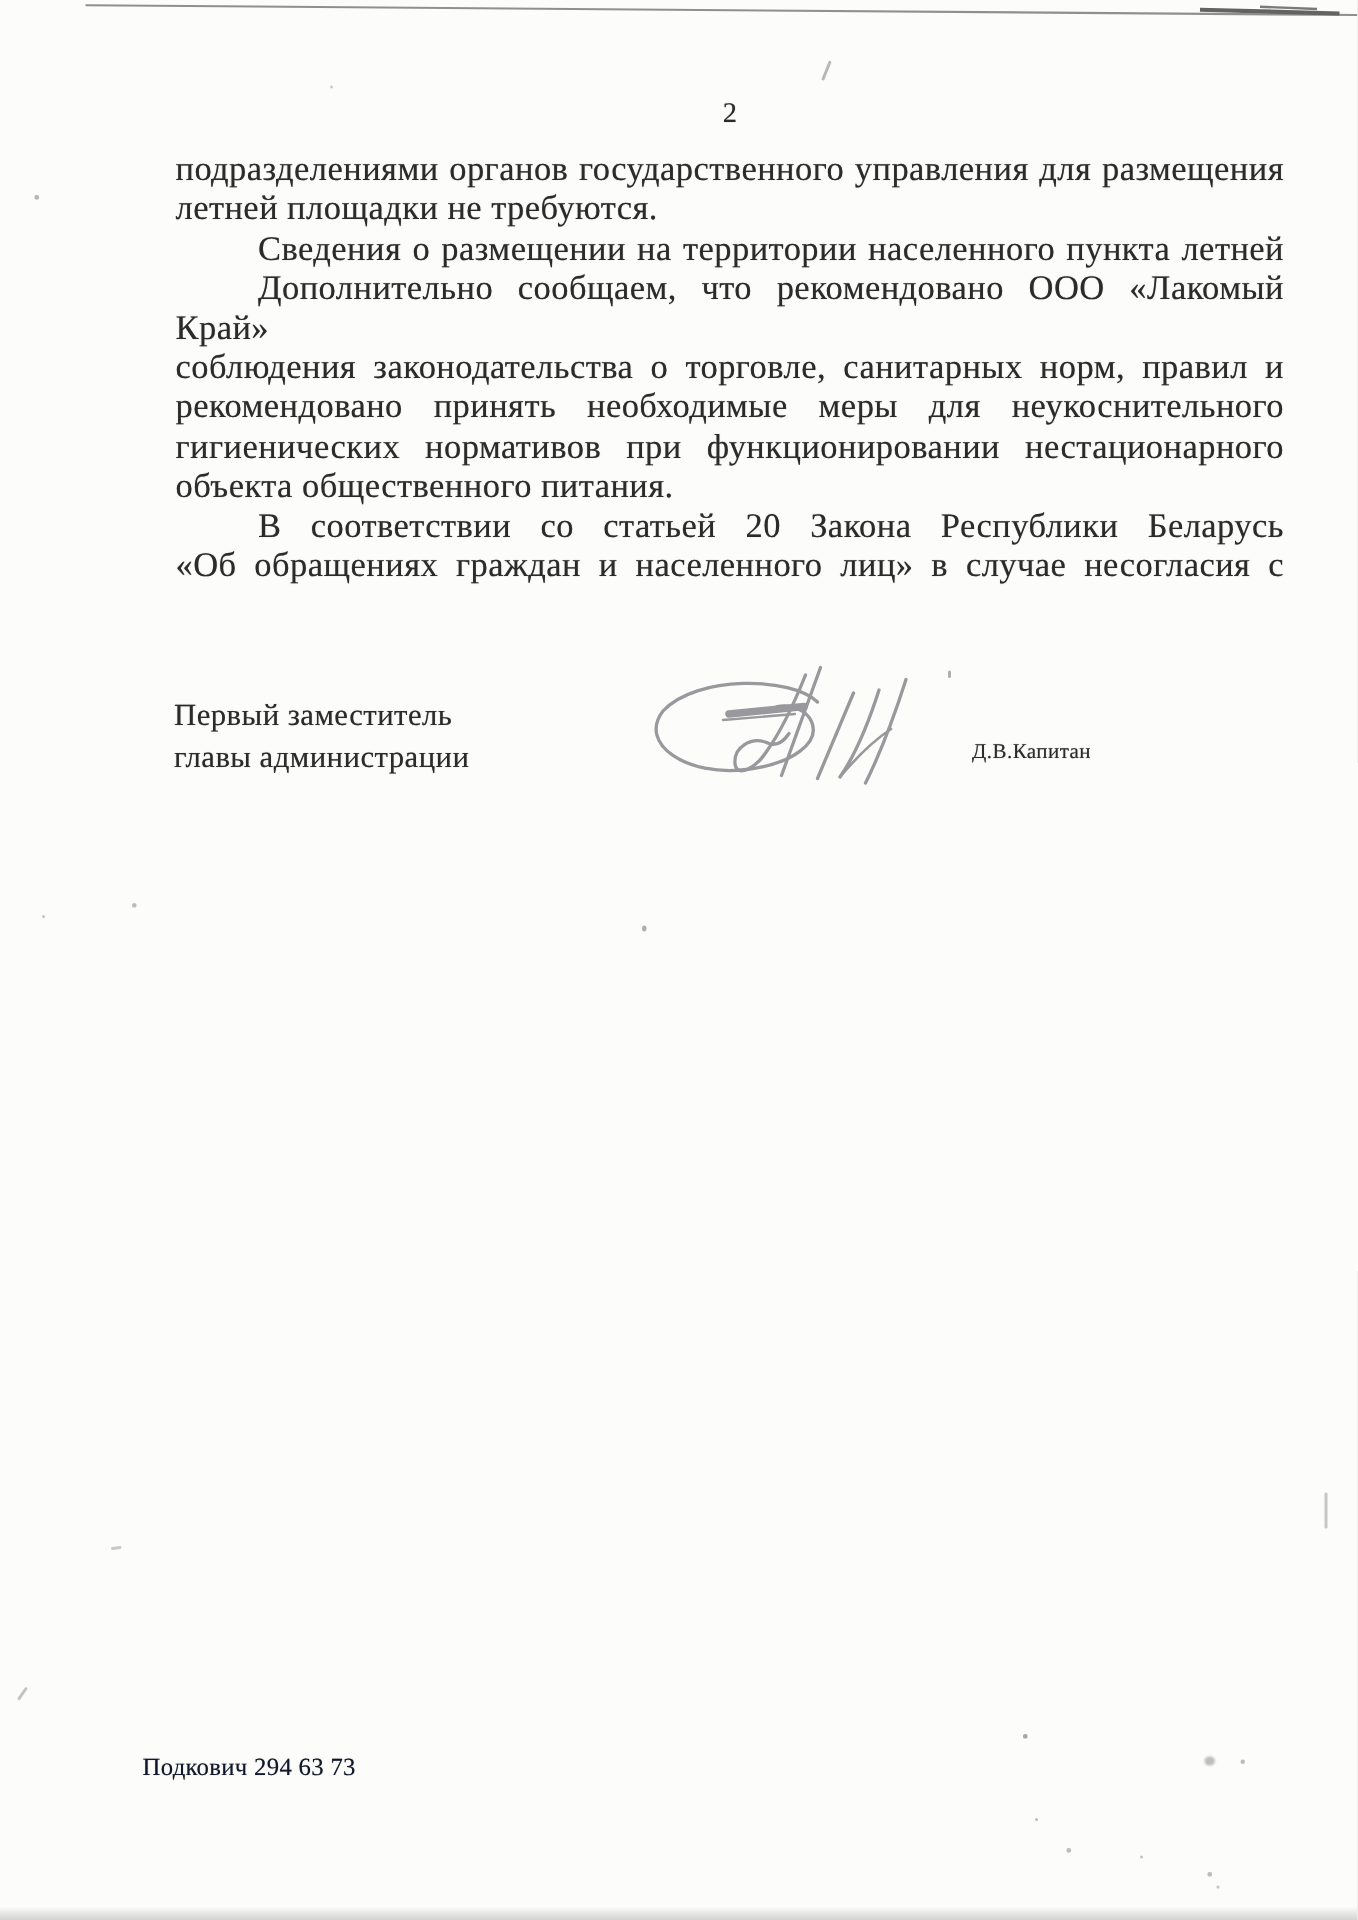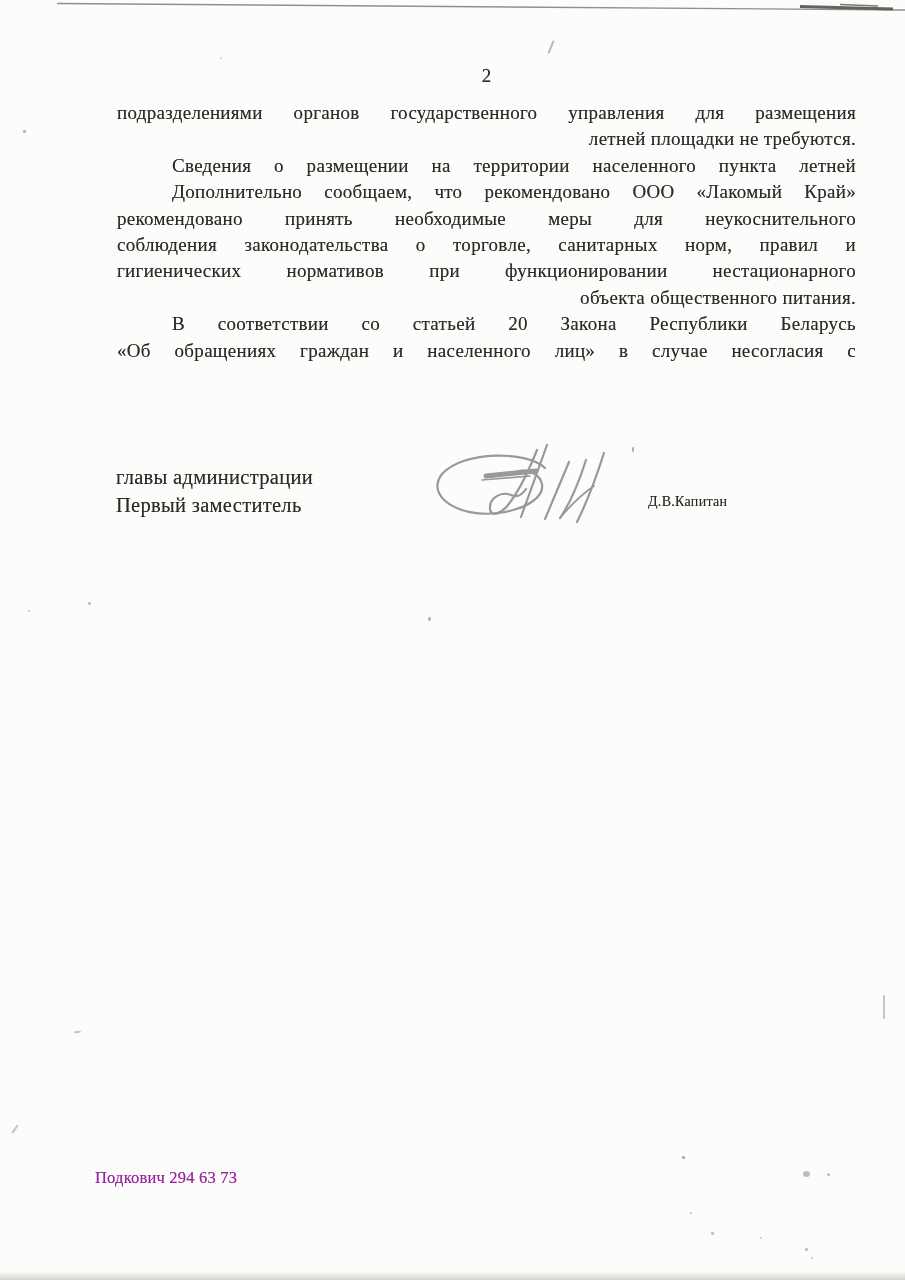--- a/index.html
+++ b/index.html
@@ -13,40 +13,40 @@
   
   .ink{ text-shadow:0 0 .6px rgba(43,43,40,.55); }
 
   .pagenum{
     position:absolute; top:66px; left:117px; width:739px;
     text-align:center; font-size:19px; line-height:20px;
   }
 
   .doc-text{
     position:absolute; top:100px; left:117px; width:739px;
-    font-size:19px; line-height:26.4px; letter-spacing:.3px;
+    font-size:23px; line-height:26.4px; letter-spacing:.3px;
   }
   .ln{ width:100%; }
   .ln.j{ text-align:justify; text-align-last:justify; }
-  .ln.l{ text-align:right; }
+  .ln.l{ text-align:left; }
   .ln.ind{ text-indent:55px; }
 
   .sig-title{
     position:absolute; top:464px; left:116px;
     font-size:20.5px; line-height:27.5px; letter-spacing:.3px;
   }
   .sig-name{
     position:absolute; top:488px; left:648px;
     font-size:14px; line-height:27px; letter-spacing:.3px;
   }
   .sig-svg{ position:absolute; top:438px; left:428px; }
 
   .footer{
     position:absolute; top:1167px; left:95px;
-    font-size:16.5px; line-height:22px; letter-spacing:.2px; color:#a21caf;
+    font-size:16.5px; line-height:22px; letter-spacing:.2px; color:#0f172a;
   }
 
   .edge-line{ position:absolute; top:0; left:0; }
   .bottom-band{
     position:absolute; left:0; top:1271px; width:905px; height:9px;
     background:linear-gradient(to bottom, rgba(160,160,156,0), rgba(160,160,156,.45));
   }
 
   .spk{ position:absolute; background:#6f6f6c; border-radius:50%; }
   .smudge-v{
@@ -71,34 +71,34 @@
   <div class="doc-text ink">
     <div>
       <div class="ln j">подразделениями органов государственного управления для размещения</div>
       <div class="ln l">летней площадки не требуются.</div>
     </div>
     <div>
       <div class="ln j ind">Сведения о размещении на территории населенного пункта летней</div>
     </div>
     <div>
       <div class="ln j ind">Дополнительно сообщаем, что рекомендовано ООО «Лакомый Край»</div>
+      <div class="ln j">соблюдения законодательства о торговле,  санитарных норм, правил и</div>
       <div class="ln j">рекомендовано принять необходимые меры для неукоснительного</div>
-      <div class="ln j">соблюдения законодательства о торговле,  санитарных норм, правил и</div>
       <div class="ln j">гигиенических нормативов при функционировании нестационарного</div>
       <div class="ln l">объекта общественного питания.</div>
     </div>
     <div>
       <div class="ln j ind">В соответствии со статьей 20 Закона Республики Беларусь</div>
       <div class="ln j">«Об обращениях граждан и населенного лиц» в случае несогласия с</div>
     </div>
   </div>
 
   <div class="sig-title ink">
+    <div>Первый заместитель</div>
     <div>главы администрации</div>
-    <div>Первый заместитель</div>
   </div>
 
   <svg class="sig-svg" width="230" height="118" viewBox="0 0 230 118" fill="none" stroke="#8e8e93" stroke-width="2.2" stroke-linecap="round" opacity="0.9">
     <path d="M117 30 C 100 13, 36 12, 14 36 C -3 58, 30 80, 70 75 C 101 71, 119 57, 113 43 C 110 36, 100 31, 90 33"></path>
     <path d="M109 12 C 101 32, 91 52, 83 63 C 76 74, 63 81, 62 71 C 61 60, 73 53, 83 57 C 89 60, 94 57, 98 51"></path>
     <path d="M58 38 L 108 33" stroke-width="5"></path>
     <path d="M54 42 L 102 38" stroke-width="1.6"></path>
     <path d="M119 7 L 93 79"></path>
     <path d="M141 24 L 117 81"></path>
     <path d="M158 22 C 151 44, 143 64, 132 80"></path>

